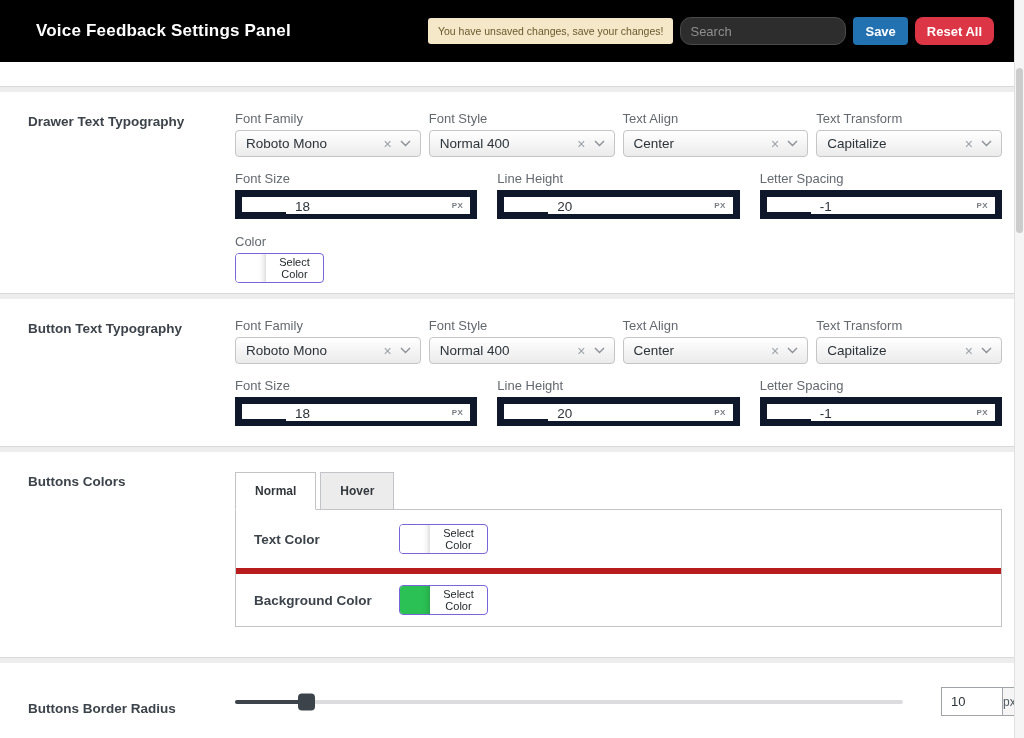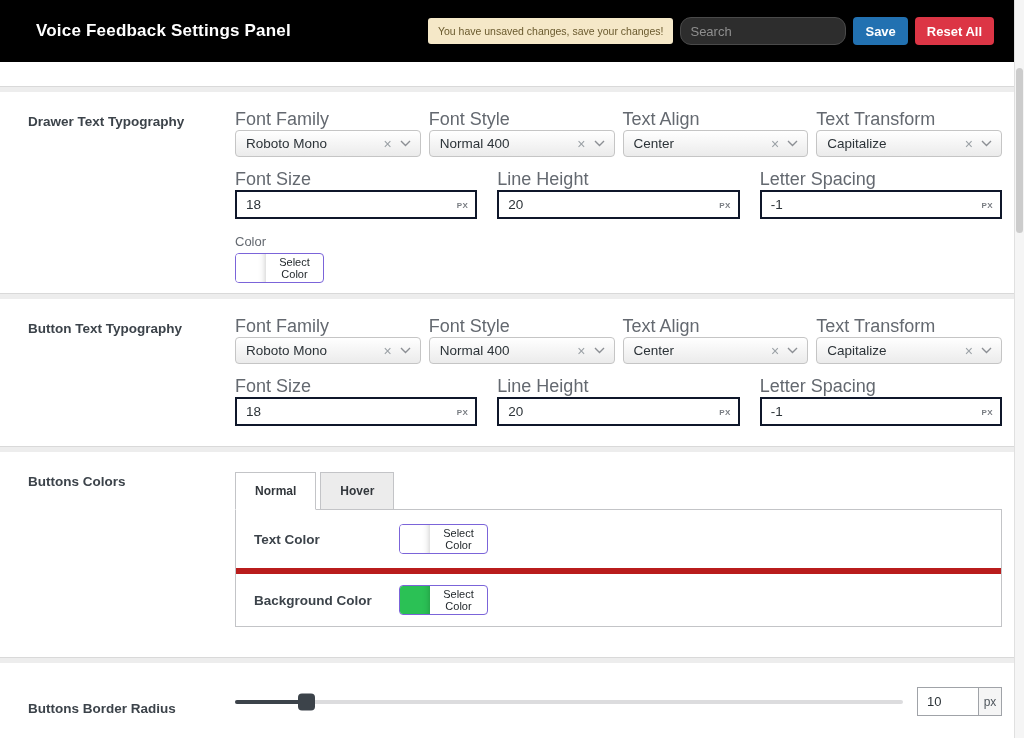--- a/index.html
+++ b/index.html
@@ -18,27 +18,27 @@
   
   main { width:1014px; }
   .gap-top { height:24px; }
   .divider { height:6px; background:#ededed; border-top:1px solid #d9d9d9; }
   .section { display:flex; padding:20px 12px 10px 28px; background:#fff; }
   .section-label { width:207px; flex:0 0 207px; font-size:13.5px; font-weight:700; color:#3c434a; padding-top:2px; }
   .section-content { flex:1; min-width:0; }
 
   .grid4 { display:grid; grid-template-columns:repeat(4,1fr); gap:8px; margin-bottom:15px; }
   .grid3 { display:grid; grid-template-columns:repeat(3,1fr); gap:20px; margin-bottom:15px; }
-  .field-label { display:block; font-size:18px; color:#646970; margin-bottom:4px; line-height:14px; }
+  .field-label { display:block; font-size:13px; color:#646970; margin-bottom:4px; line-height:14px; }
 
   .select { height:27px; background:linear-gradient(#ffffff,#ebebeb); border:1px solid #c5c5c5; border-radius:4px; display:flex; align-items:center; padding:0 9px 0 10px; font-size:13.5px; color:#2c3338; cursor:pointer; }
   .select-icons { margin-left:auto; display:flex; align-items:center; gap:8px; }
   .x-icon { color:#9aa0a5; font-size:14px; line-height:1; cursor:pointer; }
 
-  .text-input-wrap { position:relative; height:29px; border:2px solid #0f172a; background:#fff; }
+  .text-input-wrap { position:relative; height:29px; border:7px solid #0f172a; background:#fff;padding-left:44px; }
   .text-input { width:100%; height:100%; border:none; outline:none; padding:0 26px 0 9px; font-size:13.5px; color:#2c3338; font-family:"Liberation Sans", sans-serif; }
   .unit { position:absolute; right:7px; top:50%; transform:translateY(-50%); font-size:8px; font-weight:700; color:#787c82; letter-spacing:.4px; }
 
   .color-field-label { display:block; font-size:13px; color:#646970; margin-bottom:4px; }
   .color-btn { width:89px; height:30px; background:#fff; border:1px solid #7b64d9; border-radius:4px; display:flex; align-items:stretch; overflow:hidden; padding:0; cursor:pointer; font-family:"Liberation Sans", sans-serif; }
   .color-btn .swatch { width:30px; box-shadow:inset -7px 0 7px -7px rgba(0,0,0,.25); }
   .color-btn .color-btn-label { flex:1; display:flex; align-items:center; justify-content:center; font-size:11px; color:#1d2327; }
 
   
   .tabs { display:flex; position:relative; z-index:2; }
@@ -50,37 +50,37 @@
   .color-row-label { width:145px; font-size:13.5px; font-weight:700; color:#3c434a; }
 
   
   .section.radius { align-items:flex-end; padding-top:24px; }
   .radius-content { flex:1; display:flex; align-items:center; }
   .slider { flex:1; margin-right:14px; position:relative; height:18px; display:flex; align-items:center; cursor:pointer; }
   .slider-track { position:relative; width:100%; height:4px; background:#dcdcde; border-radius:2px; }
   .slider-fill { position:absolute; left:0; top:0; height:4px; width:10%; border-radius:2px; }
   .slider-handle { position:absolute; left:calc(10% - 4px); top:50%; transform:translateY(-50%); width:17px; height:17px; border-radius:4px; cursor:grab; }
   .radius-group { display:flex; width:85px; flex:0 0 85px; }
-  .radius-input { width:61px; height:29px; border:1px solid #a0a3a8; border-right:none; padding:0 9px; font-size:13px; color:#2c3338; outline:none; font-family:"Liberation Sans", sans-serif; }
+  .radius-input { width:61px; height:29px; border:1px solid #a0a3a8; border-right:none; padding:0 9px; font-size:13px; color:#2c3338; outline:none; font-family:"Liberation Sans", sans-serif;margin-left:24px; }
   .radius-unit { width:24px; height:29px; background:#f5f5f5; border:1px solid #a0a3a8; display:flex; align-items:center; justify-content:center; font-size:12px; color:#50575e; }
 
   
   .scrollbar { position:fixed; top:0; right:0; width:10px; height:738px; background:#f5f5f5; border-left:1px solid #e0e0e0; }
   .scrollbar-thumb { position:absolute; top:68px; left:1px; width:7px; height:165px; background:#cccccc; border-radius:4px; }
 </style>
 </head>
 <body>
 
 <header class="topbar" style="background-color: rgb(0, 0, 0);">
   <h1 class="topbar-title">Voice Feedback Settings Panel</h1>
   <div class="topbar-right">
     <span class="notice" style="color: rgb(106, 90, 46); background-color: rgb(245, 232, 200);">You have unsaved changes, save your changes!</span>
     <input class="search" type="text" placeholder="Search" style="">
     <button class="hbtn" style="background-color: rgb(34, 113, 177);">Save</button>
-    <button class="hbtn" style="background-color: rgb(220, 53, 69);">Reset All</button>
+    <button class="hbtn" style="background-color: rgb(220, 53, 69); border-radius: 8px;">Reset All</button>
   </div>
 </header>
 
 <main>
   <div class="gap-top"></div>
   <div class="divider"></div>
 
   <section class="section">
     <div class="section-label">Drawer Text Typography</div>
     <div class="section-content">

